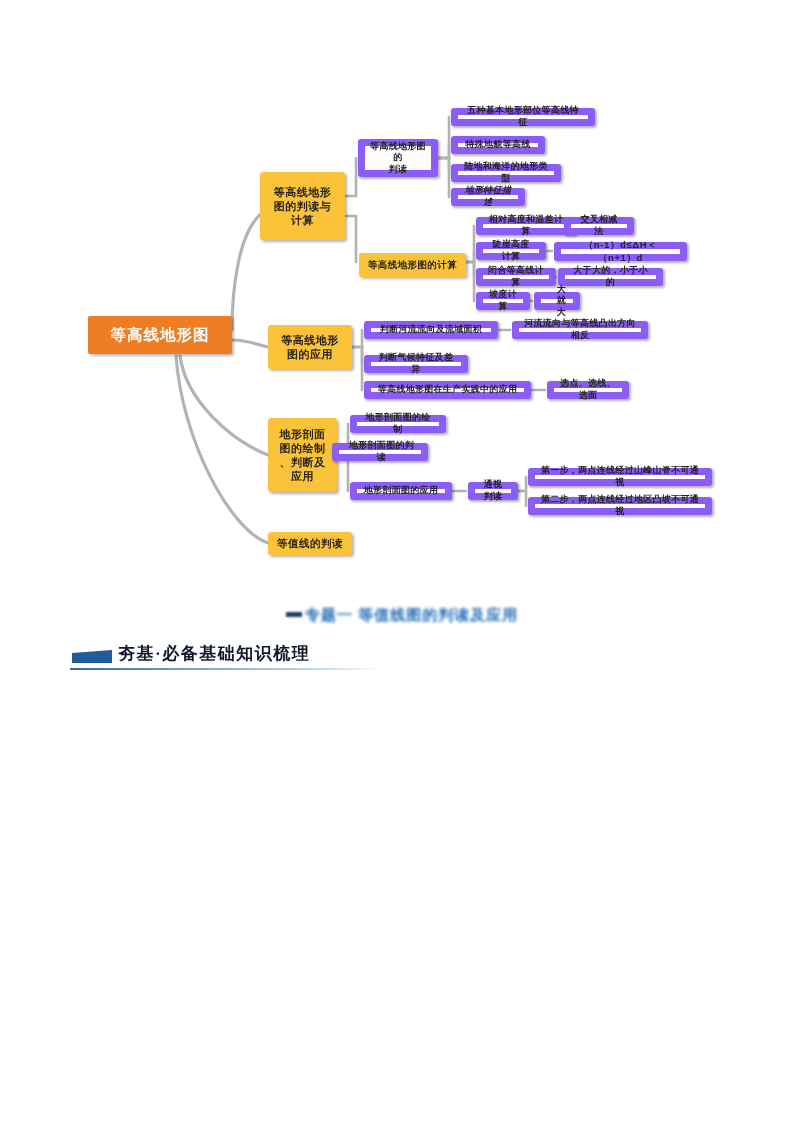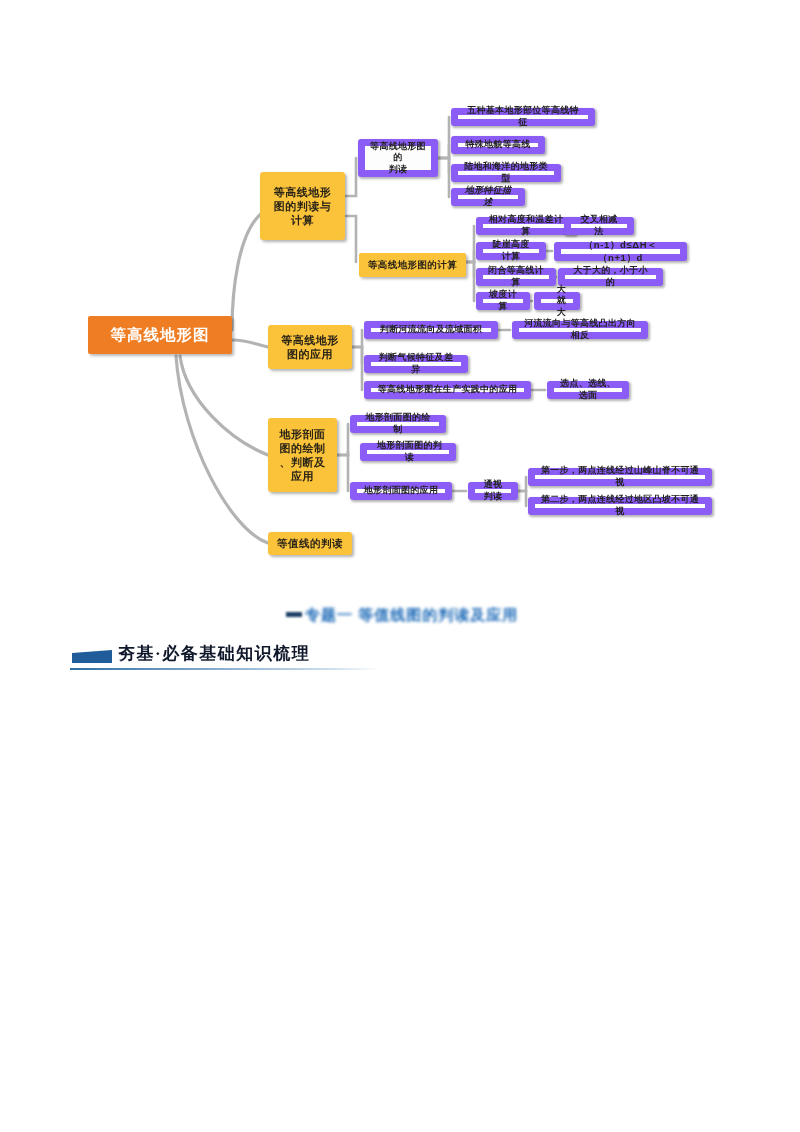--- a/index.html
+++ b/index.html
@@ -229,21 +229,21 @@
 
     <div class="node n-w" style="left:364px;top:381px;width:167px;height:18px;">等高线地形图在生产实践中的应用</div>
     <div class="node n-w" style="left:547px;top:381px;width:82px;height:18px;">选点、选线、选面</div>
 
     <div class="node n-l1" style="left:268px;top:418px;width:69px;height:74px;">地形剖面
 图的绘制
 、判断及
 应用</div>
 
     <div class="node n-w" style="left:350px;top:415px;width:96px;height:18px;">地形剖面图的绘制</div>
-    <div class="node n-w" style="left:360px;top:443px;width:96px;height:18px;padding-left:8px;">地形剖面图的判读</div>
+    <div class="node n-w" style="left:332px;top:443px;width:96px;height:18px;padding-left:8px;">地形剖面图的判读</div>
     <div class="node n-w" style="left:350px;top:482px;width:102px;height:18px;">地形剖面图的应用</div>
 
     <div class="node n-w" style="left:468px;top:482px;width:50px;height:18px;">通视判读</div>
 
     <div class="node n-w" style="left:528px;top:468px;width:184px;height:18px;">第一步，两点连线经过山峰山脊不可通视</div>
     <div class="node n-w" style="left:528px;top:497px;width:184px;height:18px;">第二步，两点连线经过地区凸坡不可通视</div>
 
     <div class="node n-l1" style="left:268px;top:532px;width:84px;height:23px;font-size:10.5px;">等值线的判读</div>
 
   </div>

